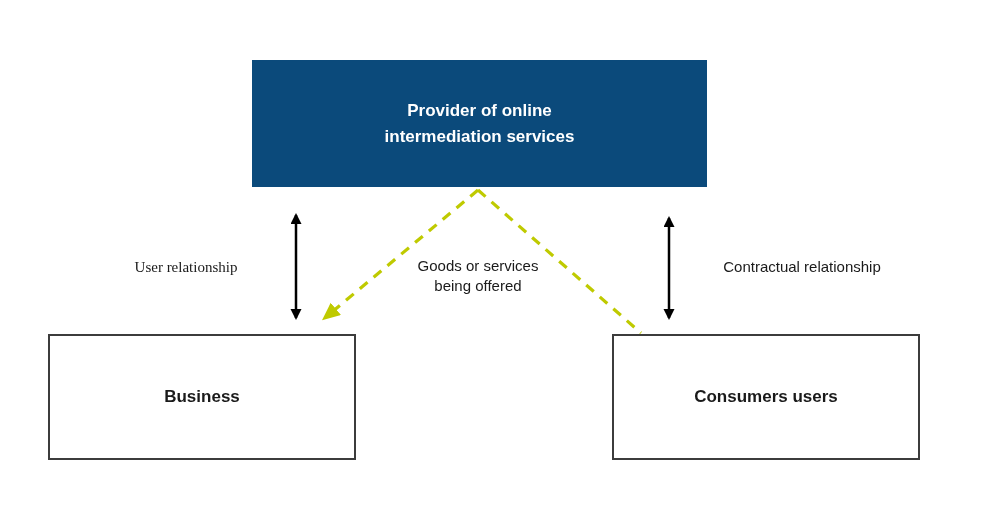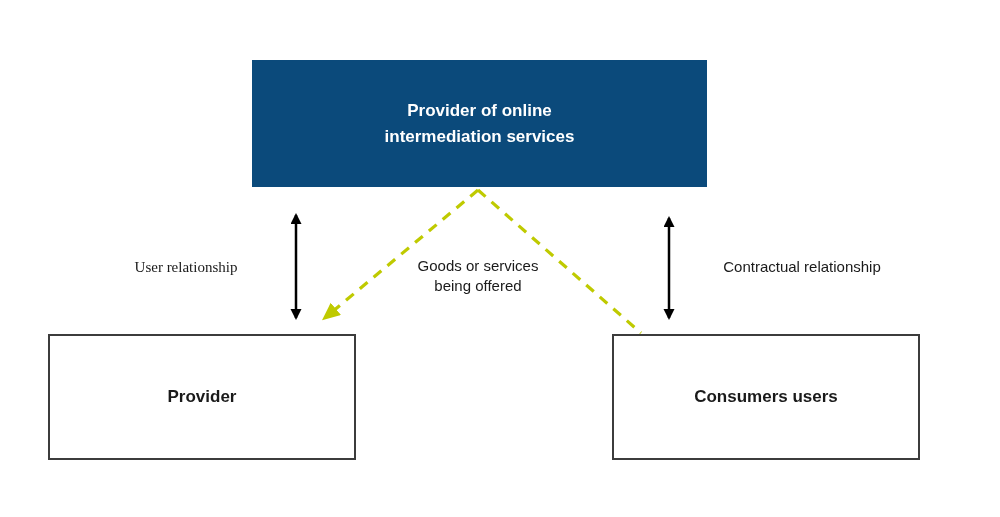--- a/index.html
+++ b/index.html
@@ -118,21 +118,21 @@
 
     <line class="dashed-line" x1="478" y1="190" x2="641" y2="333"></line>
   </svg>
 
   <div class="node provider">
     <span class="node-label">Provider of online
 intermediation services</span>
   </div>
 
   <div class="node plain-box consumers">
-    <span class="node-label">Provider</span>
+    <span class="node-label">Business</span>
   </div>
 
   <div class="node plain-box business">
     <span class="node-label">Consumers users</span>
   </div>
 
   <div class="edge-label lbl-user">User relationship</div>
 
   <div class="edge-label lbl-goods">Goods or services
 being offered</div>

